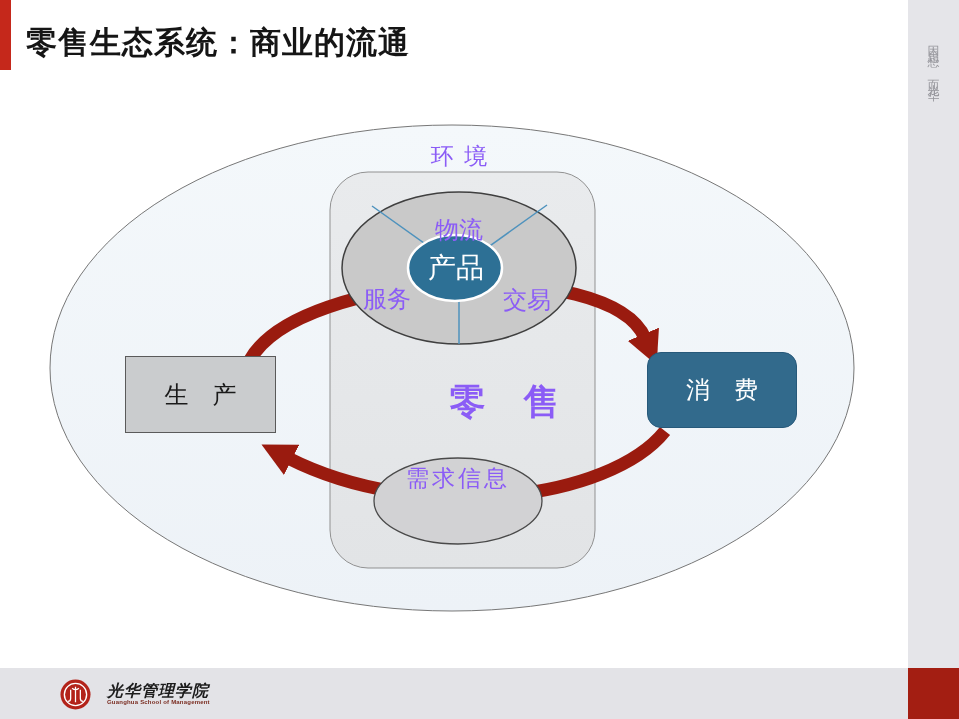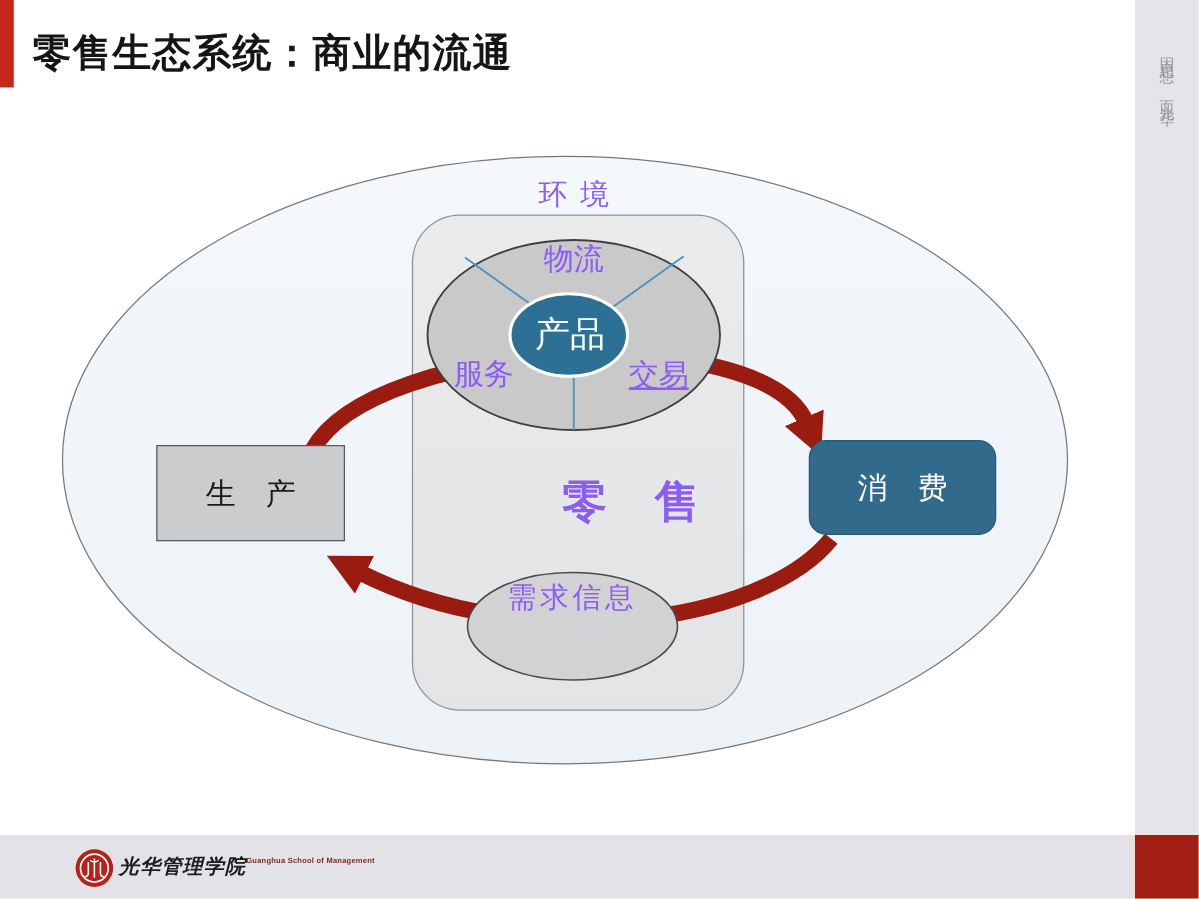--- a/index.html
+++ b/index.html
@@ -23,34 +23,34 @@
     left:50%;top:36px;transform:translateX(-50%);
     writing-mode:vertical-rl;text-orientation:upright;
     font-size:12px;color:#96969c;letter-spacing:5px;line-height:1;
   }
   .corner-block{right:0;bottom:0;width:51px;height:51px;background:#a31e12;}
 
   
   .footer-bar{left:0;bottom:0;width:908px;height:51px;background:#e3e3e7;}
   .logo-group{left:60px;top:9px;height:34px;display:flex;align-items:center;}
   .seal{width:31px;height:31px;flex:0 0 auto;}
-  .logo-text-col{margin-left:4px;display:flex;flex-direction:row;justify-content:center;}
+  .logo-text-col{margin-left:16px;display:flex;flex-direction:column;justify-content:center;}
   .logo-cn{font-size:16px;font-weight:700;font-style:italic;color:#1c1c1c;line-height:1.05;letter-spacing:1px;}
   .logo-en{font-size:6px;font-weight:700;color:#7a2c20;letter-spacing:.2px;}
 
   
   .diagram-svg{left:0;top:0;width:959px;height:719px;}
 
   
   .lbl{color:#8b5cf6;}
   .env-label{left:460px;top:156px;font-size:23px;letter-spacing:2px;}
   .pie-label{font-size:24px;}
-  .logistics-label{left:459px;top:207px;}
+  .logistics-label{left:459px;top:230px;}
   .service-label{left:387px;top:299px;}
-  .transaction-label{left:527px;top:300px;text-decoration:underline;}
+  .transaction-label{left:527px;top:300px;}
   .product-label{left:456px;top:268px;font-size:28px;color:#ffffff;}
   .retail-label{left:461px;top:402px;font-size:36px;font-weight:700;letter-spacing:1px;margin-left:44px;}
   .demand-label{left:458px;top:478px;font-size:23px;letter-spacing:3px;}
 
   
   .node{display:flex;align-items:center;justify-content:center;font-size:24px;box-sizing:border-box;}
   .production-box{
     left:125px;top:356px;width:151px;height:77px;border-radius:0;
     background:#caccce;border:1px solid #5a5a5a;color:#1a1a1a;
   }

